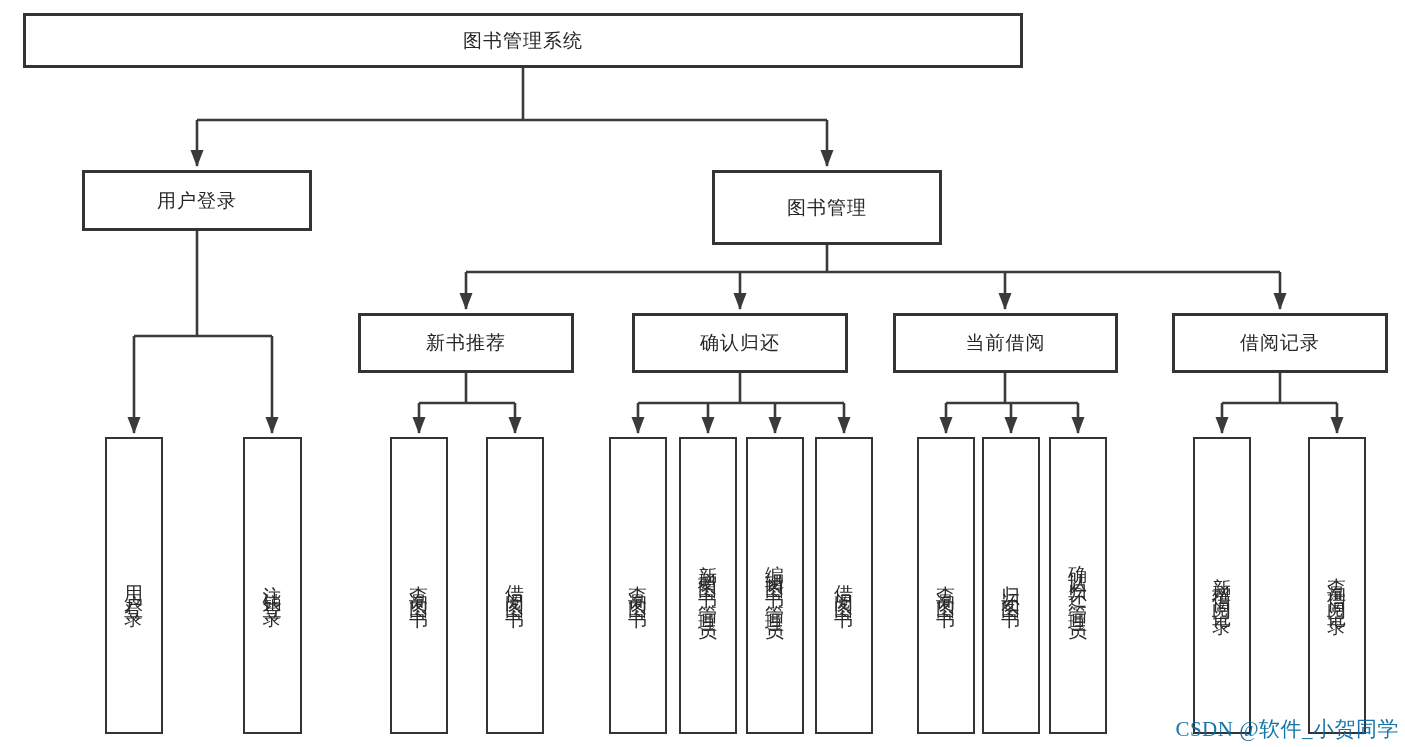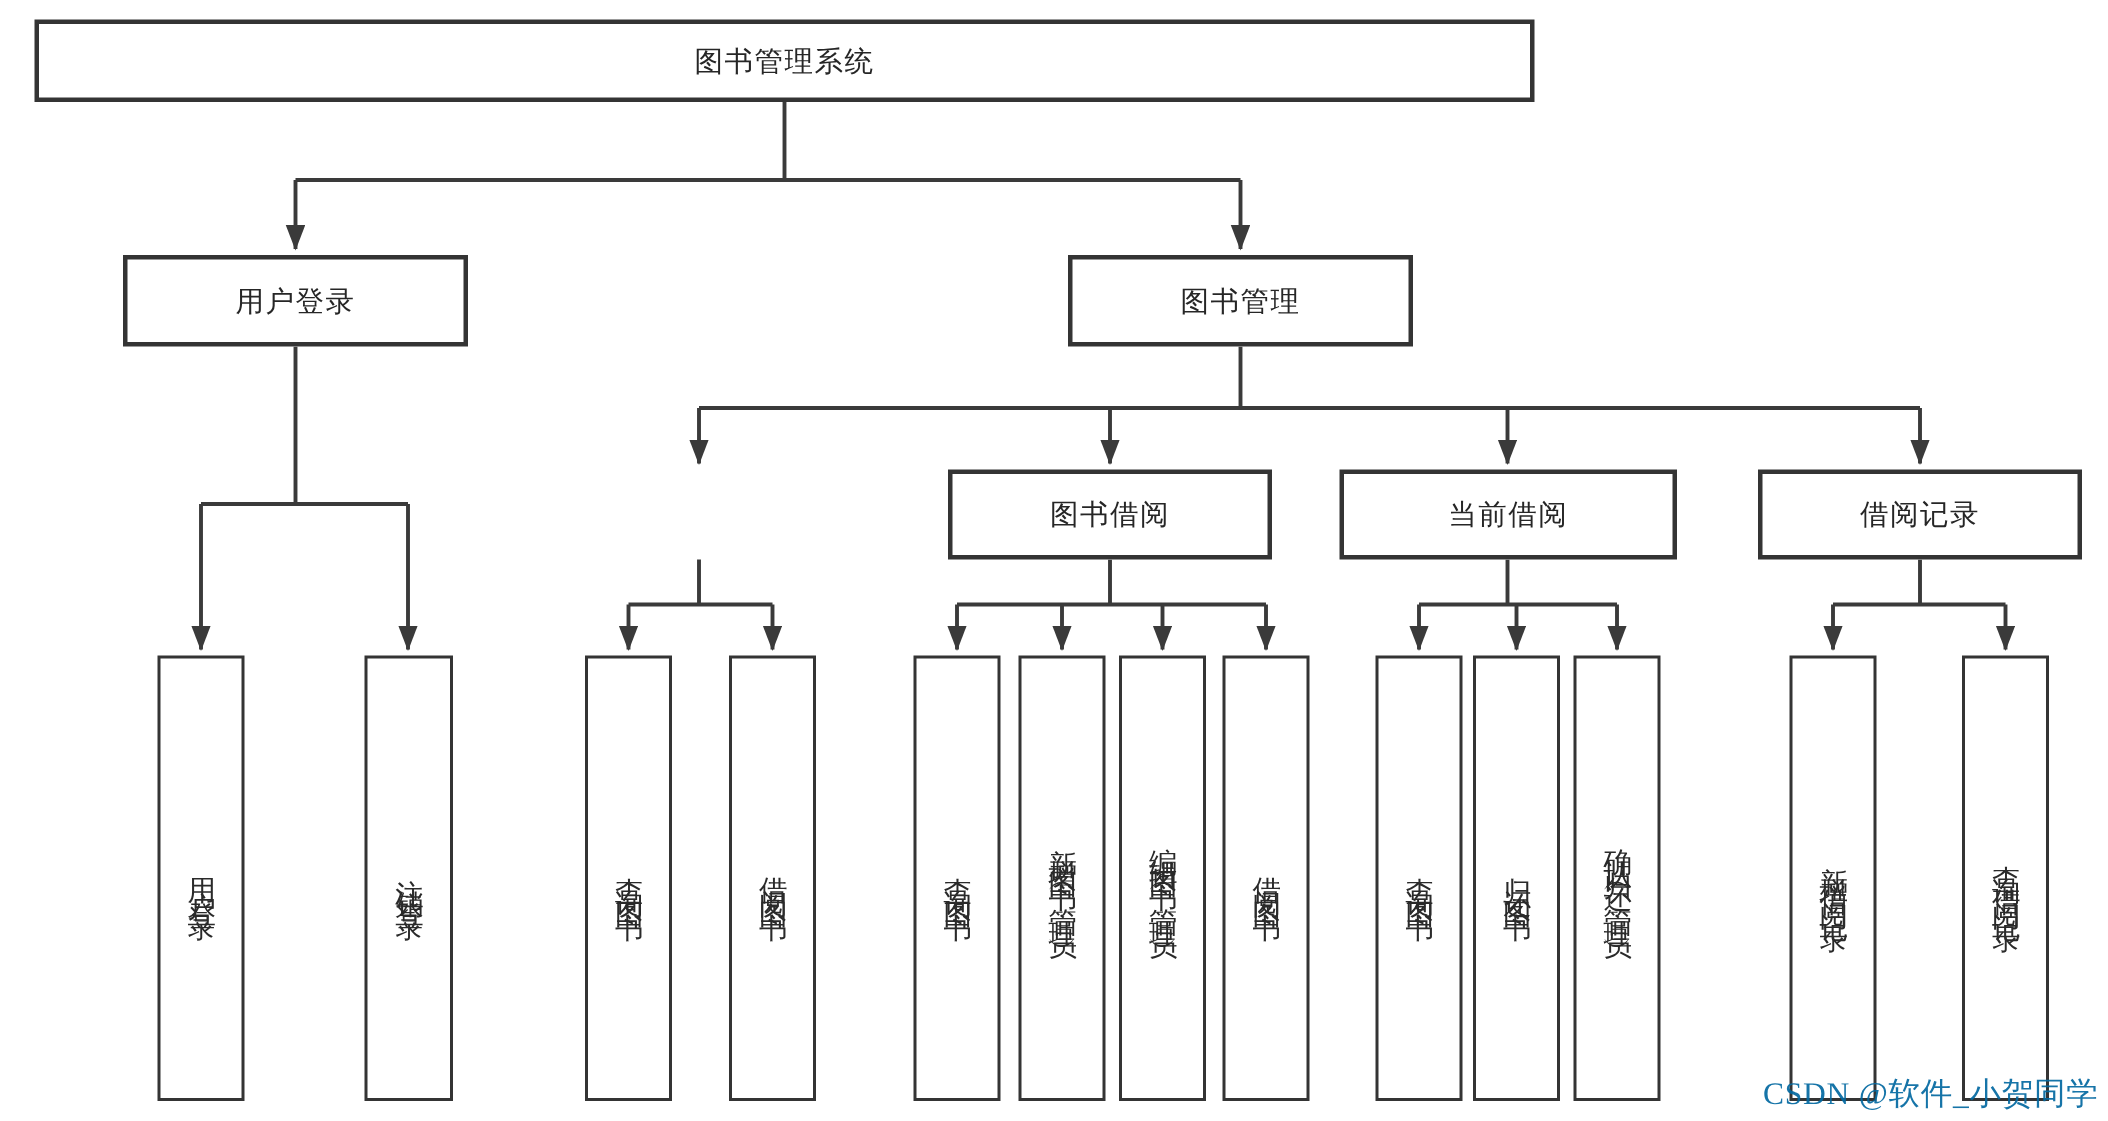--- a/index.html
+++ b/index.html
@@ -119,26 +119,29 @@
     <path d="M1337,403 V433" marker-end="url(#arrow)"></path>
   </svg>
 
   <div class="node h-label" style="left:23px; top:13px; width:1000px; height:55px;">
     <span>图书管理系统</span>
   </div>
 
   <div class="node h-label" style="left:82px; top:170px; width:230px; height:61px;">
     <span>用户登录</span>
   </div>
-  <div class="node h-label" style="left:712px; top:170px; width:230px; height:61px;">
+  <div class="node h-label" style="left:712px; top:170px; width:230px; height:75px;">
     <span>图书管理</span>
   </div>
 
+  <div class="node h-label" style="left:358px; top:313px; width:216px; height:60px;">
+    <span>新书推荐</span>
+  </div>
   <div class="node h-label" style="left:632px; top:313px; width:216px; height:60px;">
-    <span>图书借阅</span>
+    <span>确认归还</span>
   </div>
   <div class="node h-label" style="left:893px; top:313px; width:225px; height:60px;">
     <span>当前借阅</span>
   </div>
   <div class="node h-label" style="left:1172px; top:313px; width:216px; height:60px;">
     <span>借阅记录</span>
   </div>
 
   <div class="node leaf" style="left:105px; top:437px; width:58px; height:297px;">
     <span class="v-text">用户登录</span>

